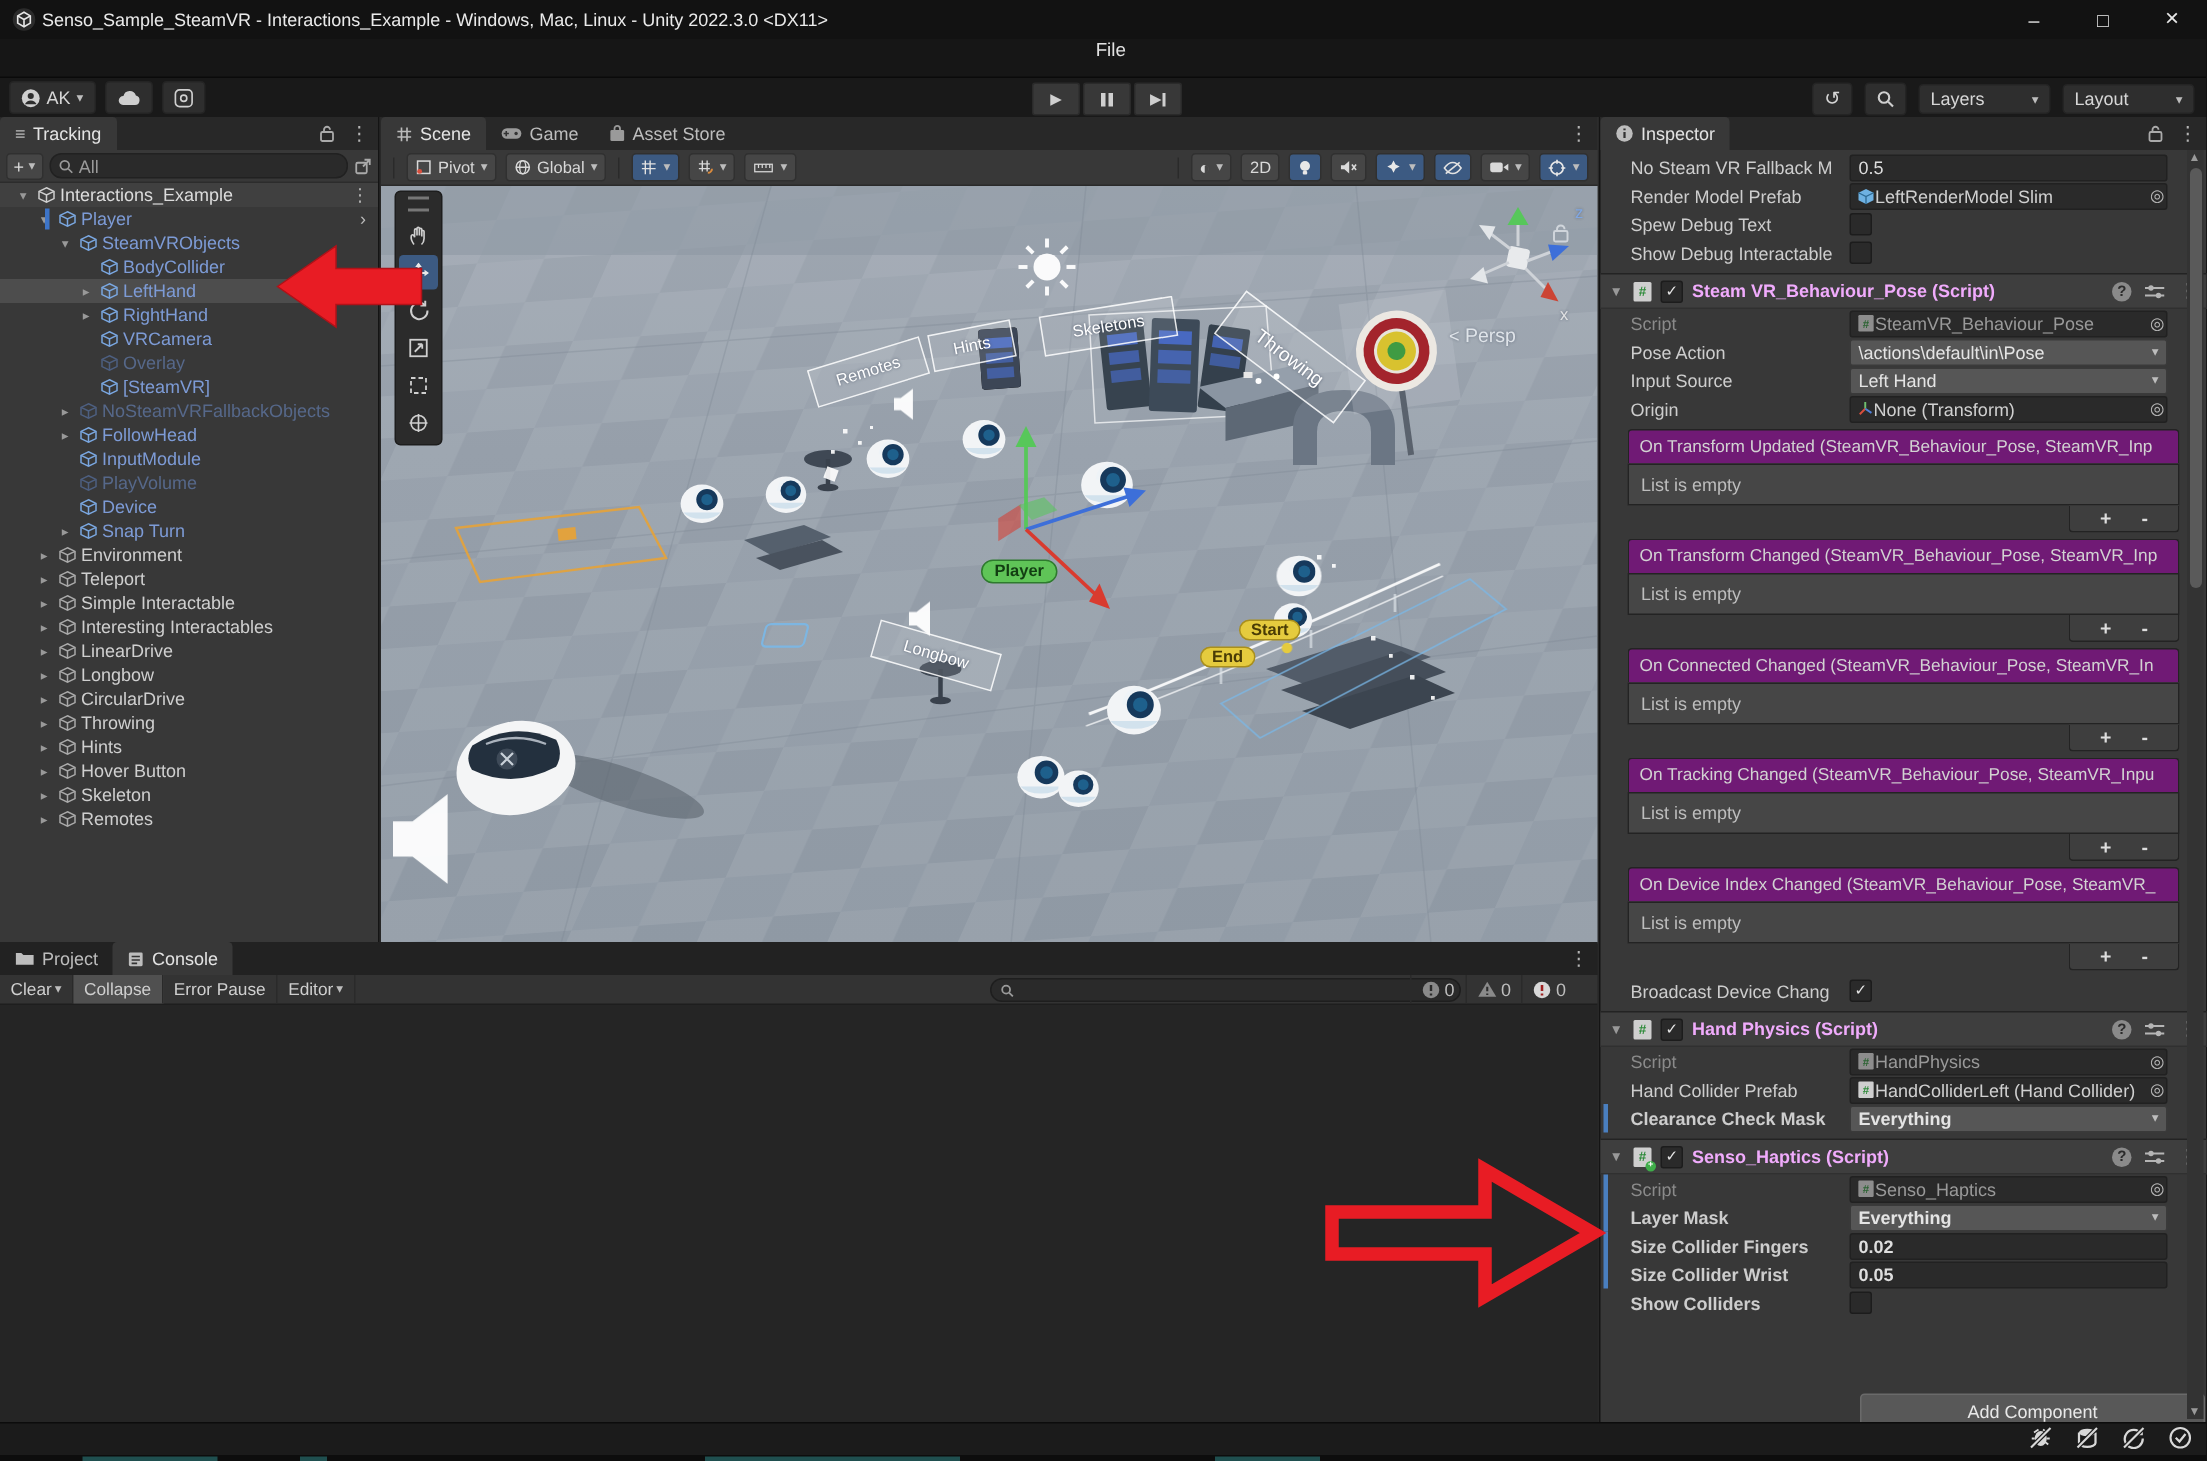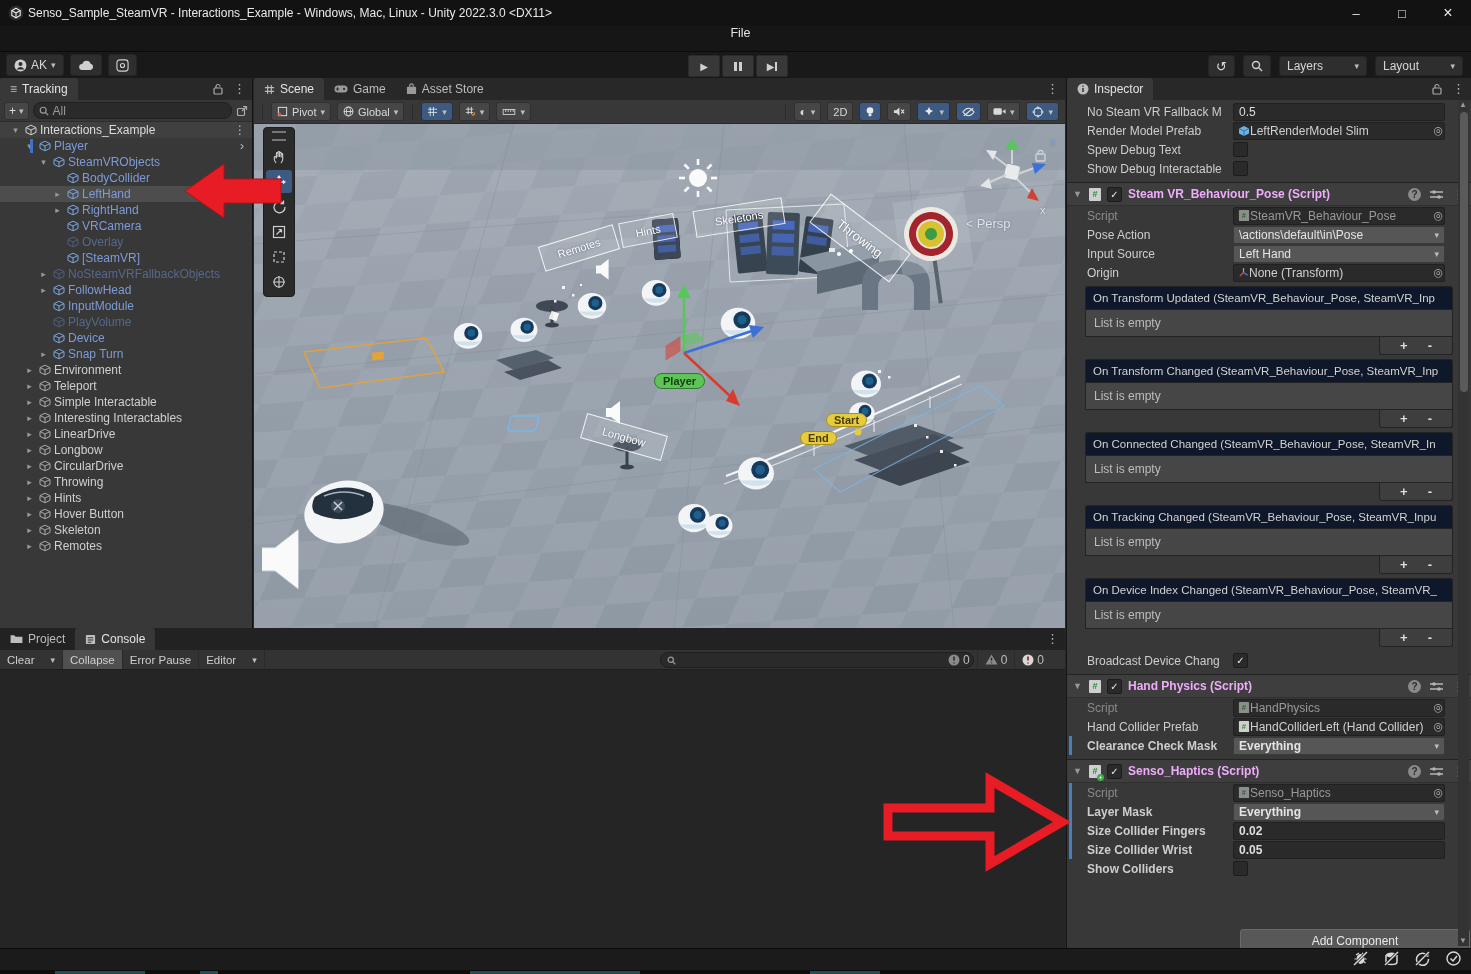--- a/index.html
+++ b/index.html
@@ -62,21 +62,21 @@
   .pill.green{background:#5fc457;color:#123d12;border:1px solid #2e7a2e;}
   .pill.yellow{background:#e5cb3e;color:#4a3c05;border:1px solid #a98f1d;}
   .persp{position:absolute;color:#e7ebf0;font-size:13px;opacity:.9;text-shadow:0 0 2px rgba(60,70,90,.6);}
   #toolcol{position:absolute;left:9px;top:3px;width:30px;background:#2b2b2b;border:1px solid #1d1d1d;border-radius:4px;padding:3px 0;display:flex;flex-direction:column;align-items:center;gap:2px;}
   .tool{width:26px;height:23px;border-radius:3px;display:flex;align-items:center;justify-content:center;color:#cfcfcf;}
   .tool.on{background:#3c5a82;}
   .grip{width:14px;height:6px;border-top:2px solid #777;border-bottom:2px solid #777;margin-bottom:2px;}
   
   #console{left:0;top:628px;width:1065px;height:320px;background:#252525;}
   #con-toolbar{height:19px;background:#333;display:flex;align-items:center;border-bottom:1px solid #1e1e1e;position:relative;}
-  .cbtn{height:19px;display:flex;align-items:center;padding:0 7px;color:#cfcfcf;font-size:11.5px;border-right:1px solid #2a2a2a;gap:16px;}
+  .cbtn{height:19px;display:flex;align-items:center;padding:0 7px;color:#cfcfcf;font-size:11.5px;border-right:1px solid #2a2a2a;gap:2px;}
   .cbtn.on{background:#505050;}
   .consearch{position:absolute;left:660px;top:2px;width:300px;height:14px;background:#2a2a2a;border:1px solid #1e1e1e;border-radius:8px;display:flex;align-items:center;padding:0 6px;gap:4px;color:#9a9a9a;}
   .counts{position:absolute;right:14px;top:0;height:19px;display:flex;}
   .count{display:flex;align-items:center;gap:3px;padding:0 7px;border-left:1px solid #2a2a2a;color:#bdbdbd;}
   
   #inspector{left:1066px;top:78px;width:405px;height:870px;background:#383838;border-left:1px solid #141414;box-sizing:border-box;}
   #insp-body{position:relative;padding:2px 0 0 0;}
   .irow{display:flex;align-items:center;height:19px;padding-left:20px;position:relative;}
   .ilabel{width:146px;flex:none;color:#cdcdcd;overflow:hidden;white-space:nowrap;}
   .ilabel.dim{color:#8a8a8a;}
@@ -85,21 +85,21 @@
   .ofield{flex:1;height:16px;background:#2a2a2a;border:1px solid #212121;border-radius:2px;color:#d0d0d0;padding:0 18px 0 4px;display:flex;align-items:center;gap:0;overflow:hidden;white-space:nowrap;}
   .ofield.dim{color:#999;}
   .picker{position:absolute;right:2px;color:#b5b5b5;font-size:11px;}
   .dfield{flex:1;height:16px;background:#565656;border:1px solid #3a3a3a;border-radius:2px;color:#e4e4e4;padding:0 5px;display:flex;align-items:center;justify-content:space-between;}
   .chk{width:13px;height:13px;background:#2a2a2a;border:1px solid #1c1c1c;border-radius:2px;display:flex;align-items:center;justify-content:center;color:#e8e8e8;font-size:10px;font-weight:bold;}
   .comp-head{height:22px;background:#3e3e3e;border-top:1px solid #232323;border-bottom:1px solid #303030;display:flex;align-items:center;gap:6px;padding:0 6px;margin-top:4px;}
   .comp-head .fold{color:#999;font-size:9px;width:10px;}
   .comp-title{font-weight:bold;color:#f0abfc;flex:1;overflow:hidden;white-space:nowrap;}
   .hicons{display:flex;gap:9px;color:#b5b5b5;align-items:center;}
   .event-block{margin:4px 18px 4px 18px;}
-  .event-header{height:22px;background:#0f172a;border:1px solid #232323;border-bottom:none;border-radius:3px 3px 0 0;display:flex;align-items:center;padding:0 7px;color:#d2d2d2;font-size:11.5px;overflow:hidden;white-space:nowrap;}
+  .event-header{height:22px;background:#701a75;border:1px solid #232323;border-bottom:none;border-radius:3px 3px 0 0;display:flex;align-items:center;padding:0 7px;color:#d2d2d2;font-size:11.5px;overflow:hidden;white-space:nowrap;}
   .event-body{height:26px;background:#464646;border:1px solid #232323;display:flex;align-items:center;padding:0 8px;color:#bdbdbd;}
   .event-footer{height:18px;display:flex;justify-content:flex-end;}
   .ev-btns{width:72px;background:#3e3e3e;border:1px solid #232323;border-top:none;border-radius:0 0 3px 3px;display:flex;align-items:center;justify-content:space-evenly;}
   .ev-btns span{color:#ddd;font-weight:bold;font-size:13px;line-height:13px;}
   .override{position:absolute;left:2px;width:3px;background:#4a7fbf;}
   .scriptico{width:12px;height:13px;background:#cfcfcf;border-radius:1px;position:relative;flex:none;display:flex;align-items:center;justify-content:center;color:#2e8b3a;font-size:9px;font-weight:bold;}
   #addcomp{position:absolute;left:1240px;top:929px;width:228px;height:22px;background:#585858;border:1px solid #6a6a6a;border-radius:3px;color:#e8e8e8;display:flex;align-items:center;justify-content:center;}
   #insp-scroll{position:absolute;left:1458px;top:100px;width:11px;height:846px;background:#333;}
   #insp-thumb{position:absolute;left:1459.5px;top:112px;width:8px;height:280px;background:#5a5a5a;border-radius:4px;}
   

